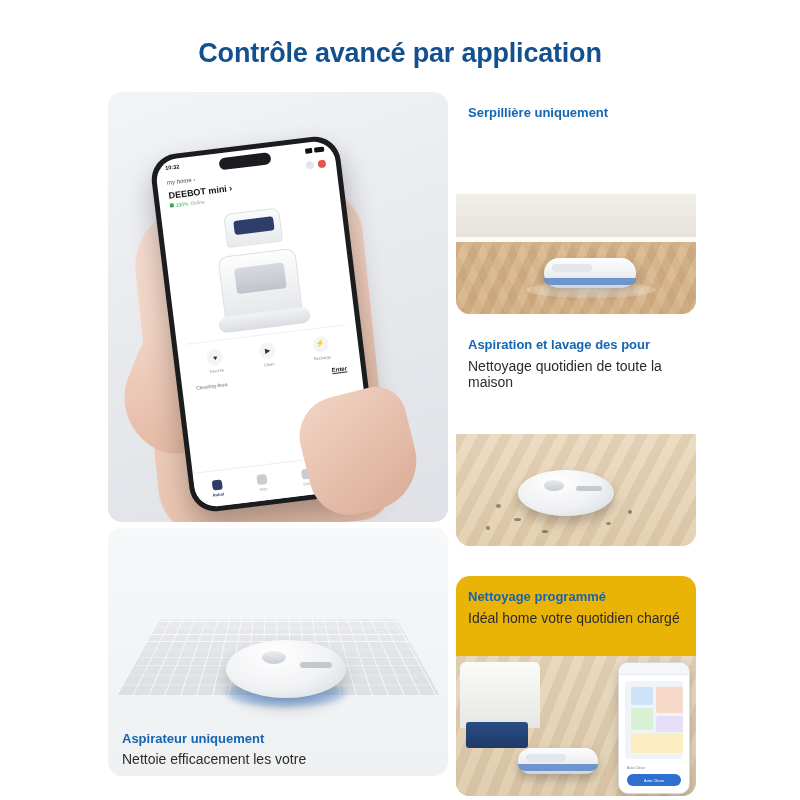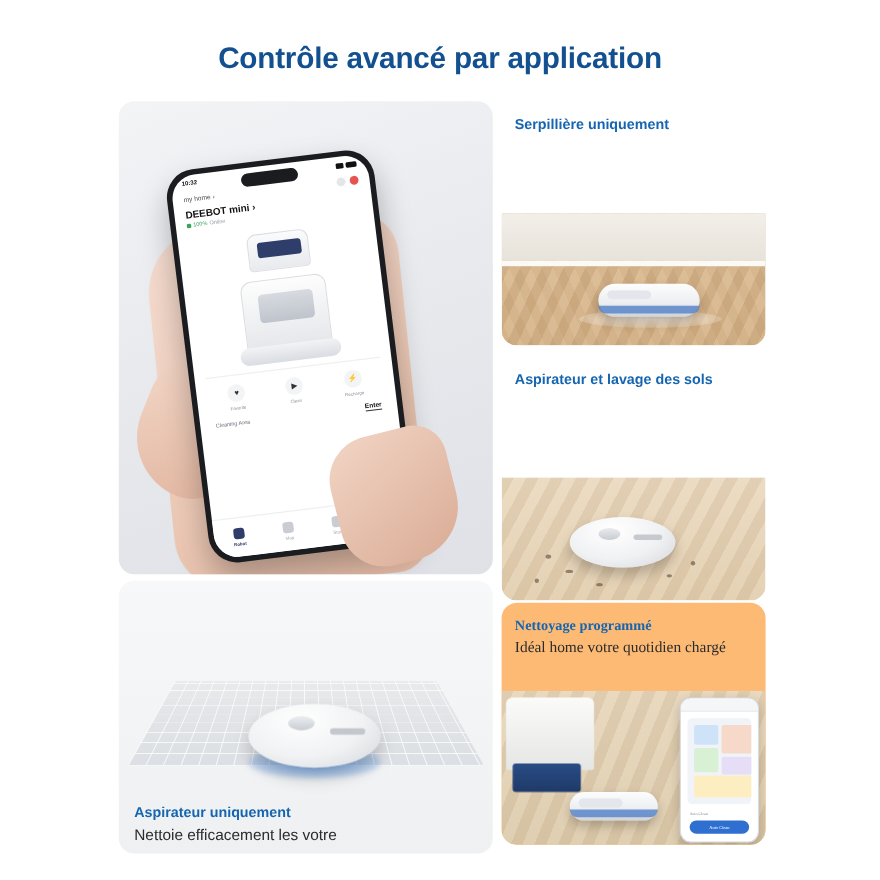--- a/index.html
+++ b/index.html
@@ -317,24 +317,23 @@
     border-radius: 50%;
     filter: blur(2px);
   }
   #panel-vac .cap-block {
     position: absolute; left: 0; right: 0; bottom: 8px;
     padding: 0 14px;
   }
 
   
   #panel-sched {
-    left: 456px; top: 548px;
+    left: 456px; top: 576px;
     width: 240px; height: 220px;
-    background: #fdba74;
-    font-family: Liberation Serif, serif;
+    background: #eab308;
   }
   #panel-sched .photo { height: 140px; }
   .room-floor {
     position: absolute; inset: 0;
     background:
       repeating-linear-gradient(112deg, rgba(198,168,130,0.35) 0 10px, rgba(226,204,172,0.35) 10px 20px),
       linear-gradient(180deg,#ece0ca 0%, #ded0b4 100%);
   }
   .bed {
     position: absolute; left: 4px; top: 6px; width: 80px; height: 66px;
@@ -477,21 +476,22 @@
       <div class="floor-wood"></div>
       <div class="wall"></div>
       <div class="baseboard"></div>
       <div class="mop-trail"></div>
       <div class="robot-side" id="mop-robot"></div>
     </div>
   </div>
 
   <div class="panel" id="panel-vacmop">
     <div class="cap-block">
-      <div class="cap-title">Aspirateur et lavage des sols</div>
+      <div class="cap-title">Aspiration et lavage des pour</div>
+      <div class="cap-sub">Nettoyage quotidien de toute la maison</div>
     </div>
     <div class="photo">
       <div class="floor-light"></div>
       <div class="dirt" style="left:40px;top:70px;width:5px;height:4px;"></div>
       <div class="dirt" style="left:58px;top:84px;width:7px;height:3px;"></div>
       <div class="dirt" style="left:30px;top:92px;width:4px;height:4px;"></div>
       <div class="dirt" style="left:86px;top:96px;width:6px;height:3px;"></div>
       <div class="dirt" style="left:150px;top:88px;width:5px;height:3px;"></div>
       <div class="dirt" style="left:172px;top:76px;width:4px;height:4px;"></div>
       <div class="robot-top-view" style="left:62px;top:36px;">

